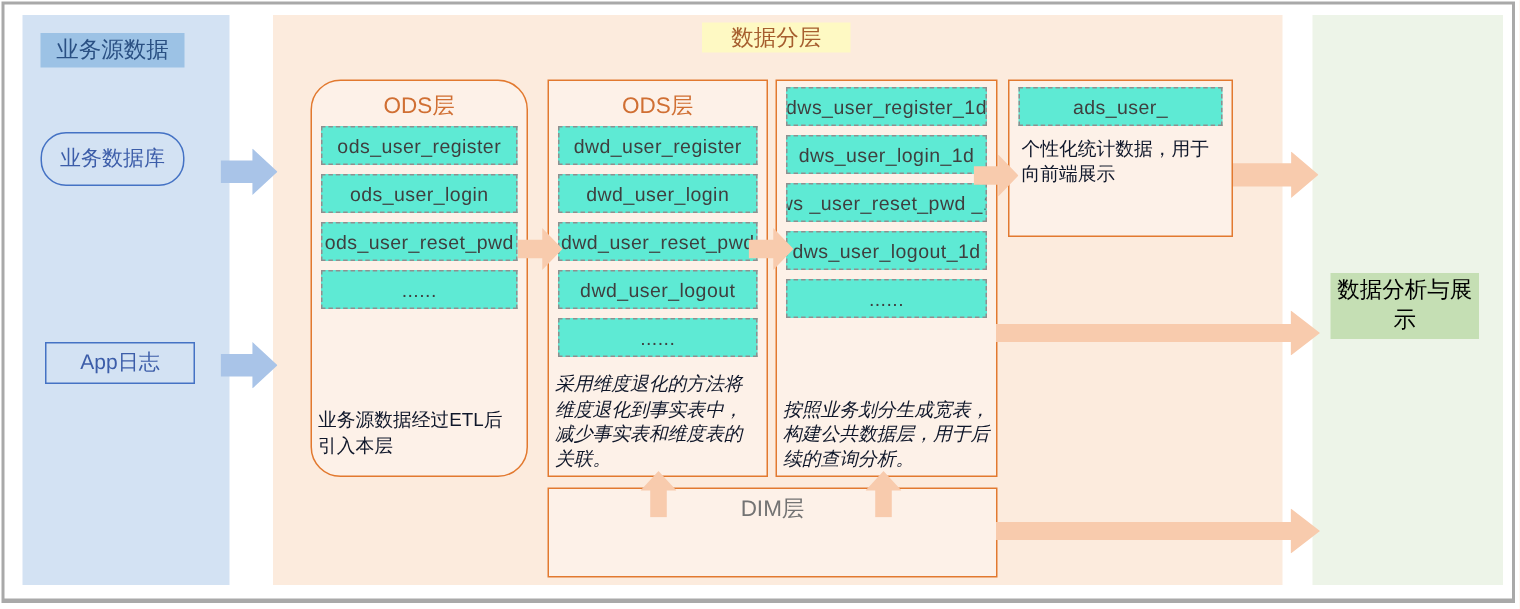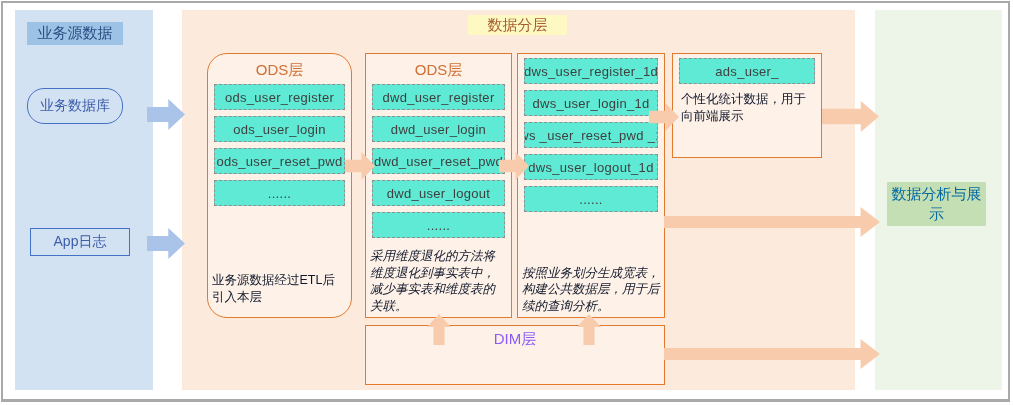--- a/index.html
+++ b/index.html
@@ -34,27 +34,27 @@
   .col-ods { left:207px; top:53px; width:145px; height:265px;border-radius:20px; }
   .col-dwd { left:365px; top:53px; width:147px; height:265px; }
   .col-dws { left:517px; top:53px; width:148px; height:265px; }
   .col-ads { left:672px; top:53px; width:150px; height:105px; }
   .col-ods .note { bottom:12px; }
   .col-dwd .note, .col-dws .note { bottom:3px;font-style:italic; }
   .col-ads .note { position:static; margin:7px 8px 0 8px; }
 
   .dim-box { position:absolute; left:365px; top:325px; width:300px; height:60px;
              background:#fdf1e8; border:1.5px solid #e2792f; z-index:2; }
-  .dim-title { text-align:center; color:#8b5cf6; font-size:15px; margin-top:4px; }
+  .dim-title { text-align:center; color:#737373; font-size:15px; margin-top:4px; }
   .dim-row { position:absolute; left:85px; top:30px; width:130px; height:24px; }
 
   
   .panel-green { position:absolute; left:875px; top:10px; width:127px; height:380px; background:#edf4e8; }
   .green-box { position:absolute; left:887px; top:182px; width:99px; height:44px; background:#c5dfb4;
-               color:#0369a1; font-size:15px; line-height:1.35; display:flex; align-items:center;
+               color:#000000; font-size:15px; line-height:1.35; display:flex; align-items:center;
                justify-content:center; text-align:center; z-index:2; }
 
   
   .arr { position:absolute; z-index:5; }
   .arr-blue { background:#a9c4e8;
     clip-path:polygon(0% 26%, 56% 26%, 56% 0%, 100% 50%, 56% 100%, 56% 74%, 0% 74%); }
   .arr-or-s { background:#f8cbad;
     clip-path:polygon(0% 28%, 55% 28%, 55% 0%, 100% 50%, 55% 100%, 55% 72%, 0% 72%); }
   .arr-or-m { background:#f8cbad;
     clip-path:polygon(0% 25%, 68% 25%, 68% 0%, 100% 50%, 68% 100%, 68% 75%, 0% 75%); }

